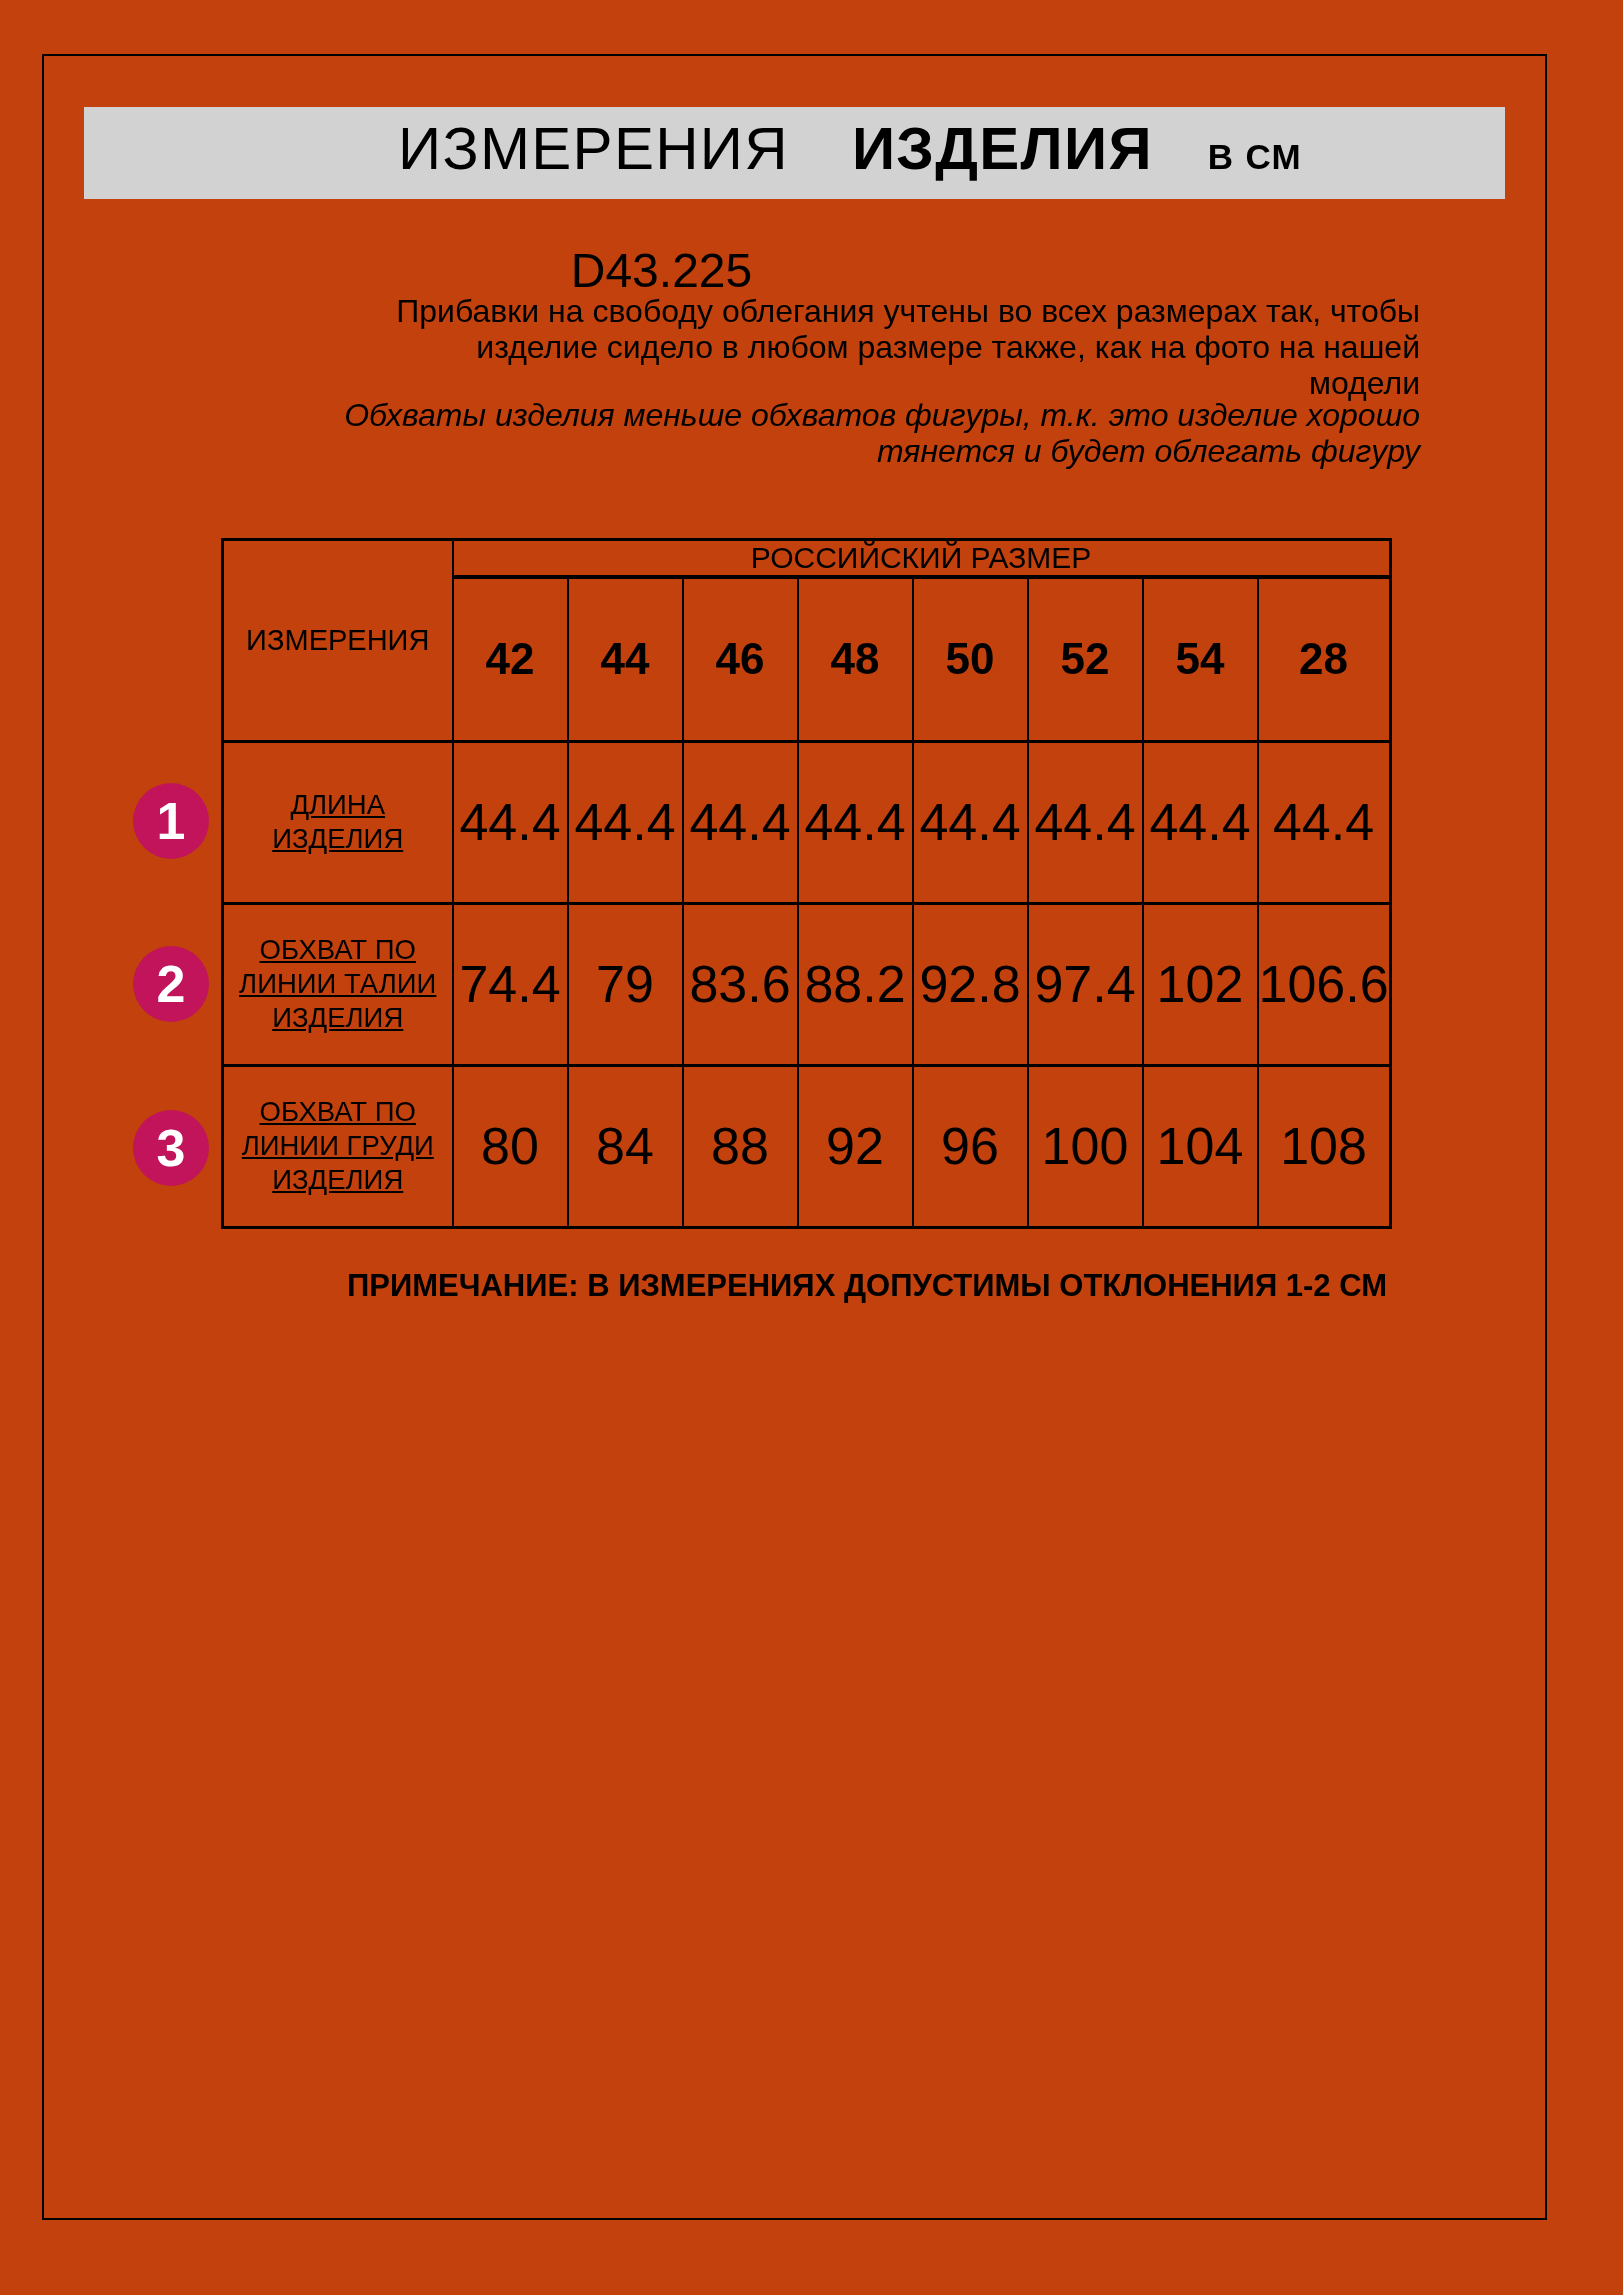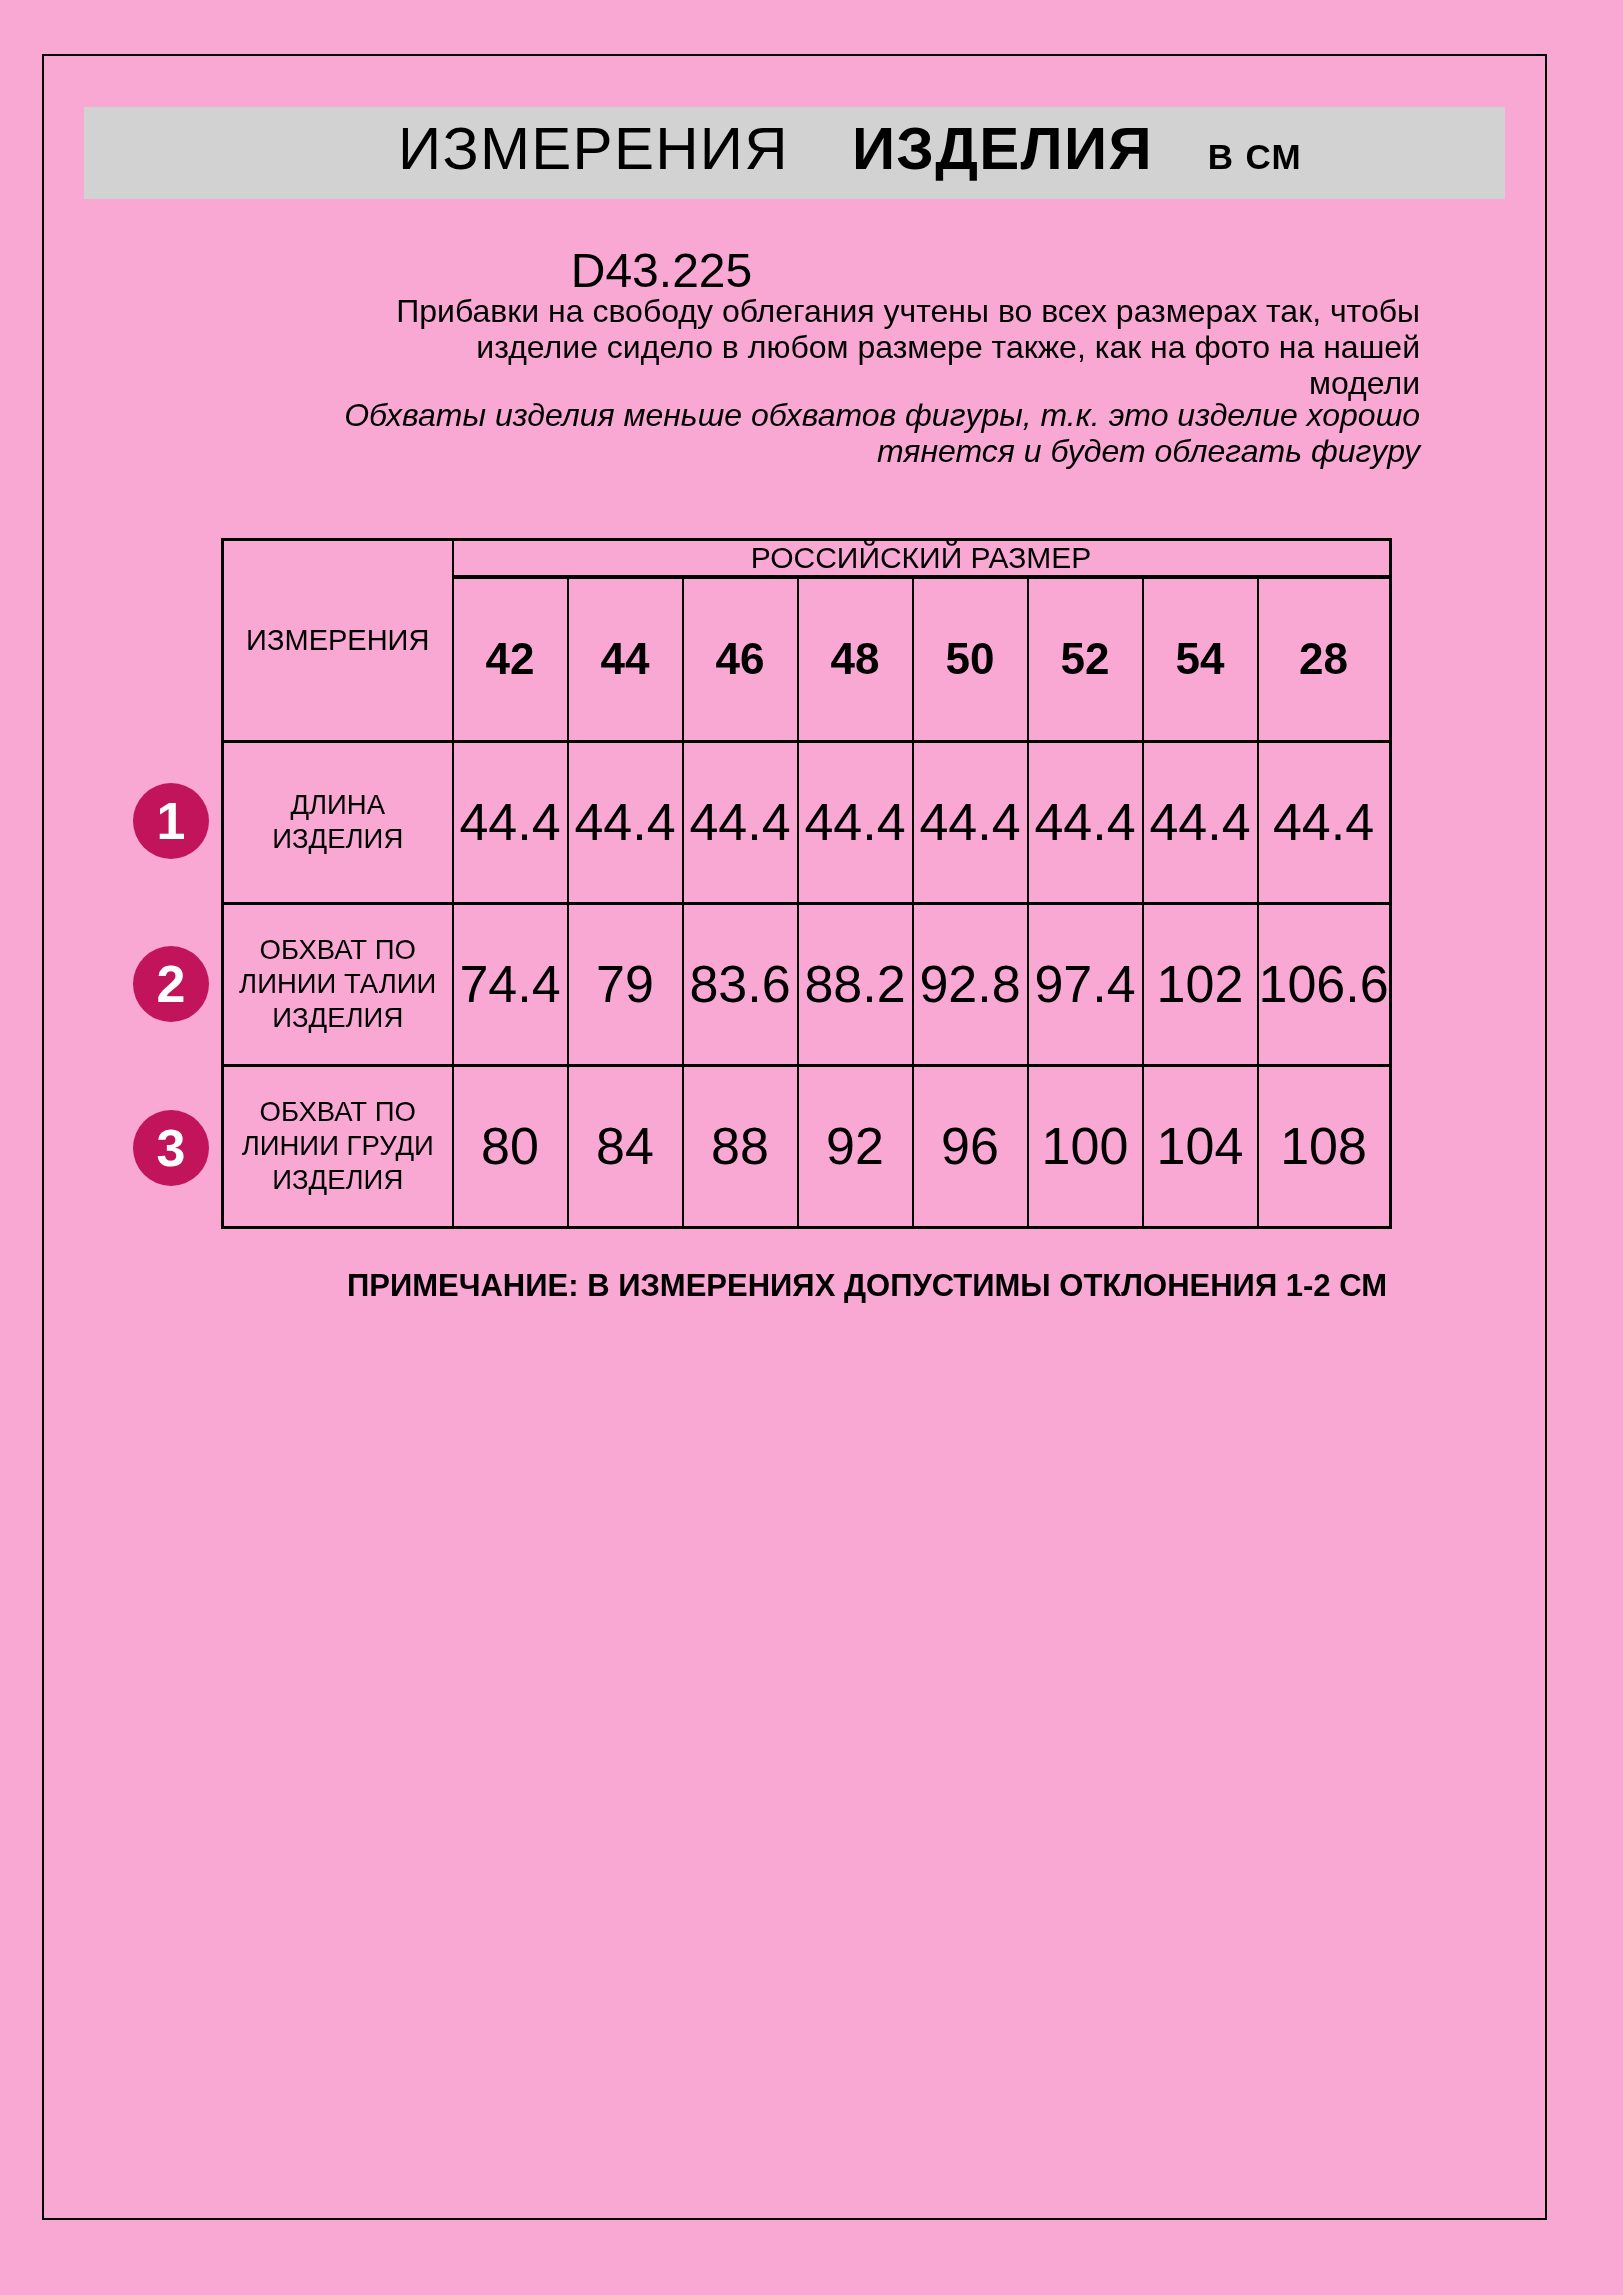--- a/index.html
+++ b/index.html
@@ -5,21 +5,21 @@
   :root{
     --accent:#C1145A;
     --band:#D2D2D2;
     --line:#000000;
   }
   *{margin:0;padding:0;box-sizing:border-box;}
   html,body{background:#ffffff;}
   .page{
     position:relative;
     width:1623px;height:2295px;
-    background:#f9a8d4;
+    background:#c2410c;
     font-family:"Liberation Sans", sans-serif;
     color:#000;
     overflow:hidden;
   }
   .frame{
     position:absolute;
     left:42px;top:54px;
     width:1505px;height:2166px;
     border:2.6px solid var(--line);
   }
@@ -110,20 +110,21 @@
     font-size:52px;
     font-weight:400;
     border-bottom:3.3px solid var(--line);
   }
   td.row-label-cell{
     font-size:27.5px;
     font-weight:400;
     line-height:34px;
     white-space:pre-line;
     border-bottom:3.3px solid var(--line);
+    text-decoration:underline;
   }
   .num-circle{
     position:absolute;
     left:133px;
     width:76px;height:76px;
     border-radius:50%;
     background:var(--accent);
     color:#ffffff;
     display:flex;
     align-items:center;

